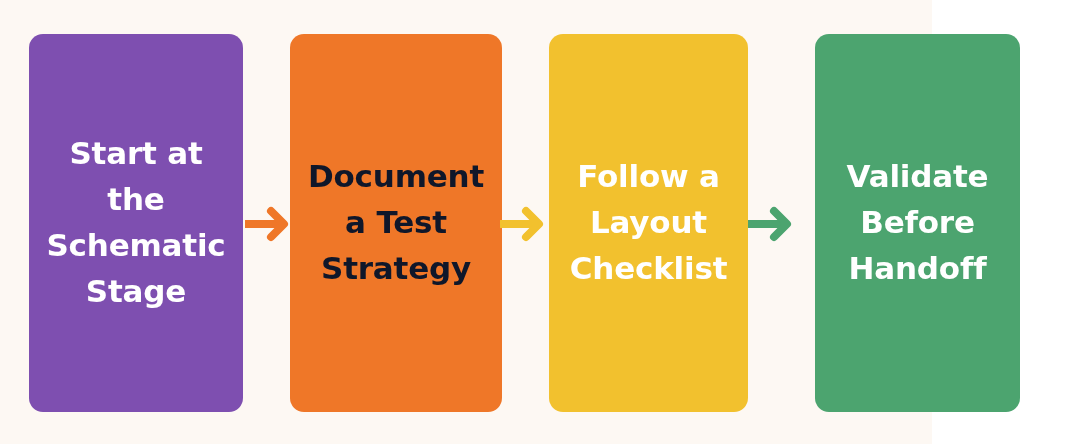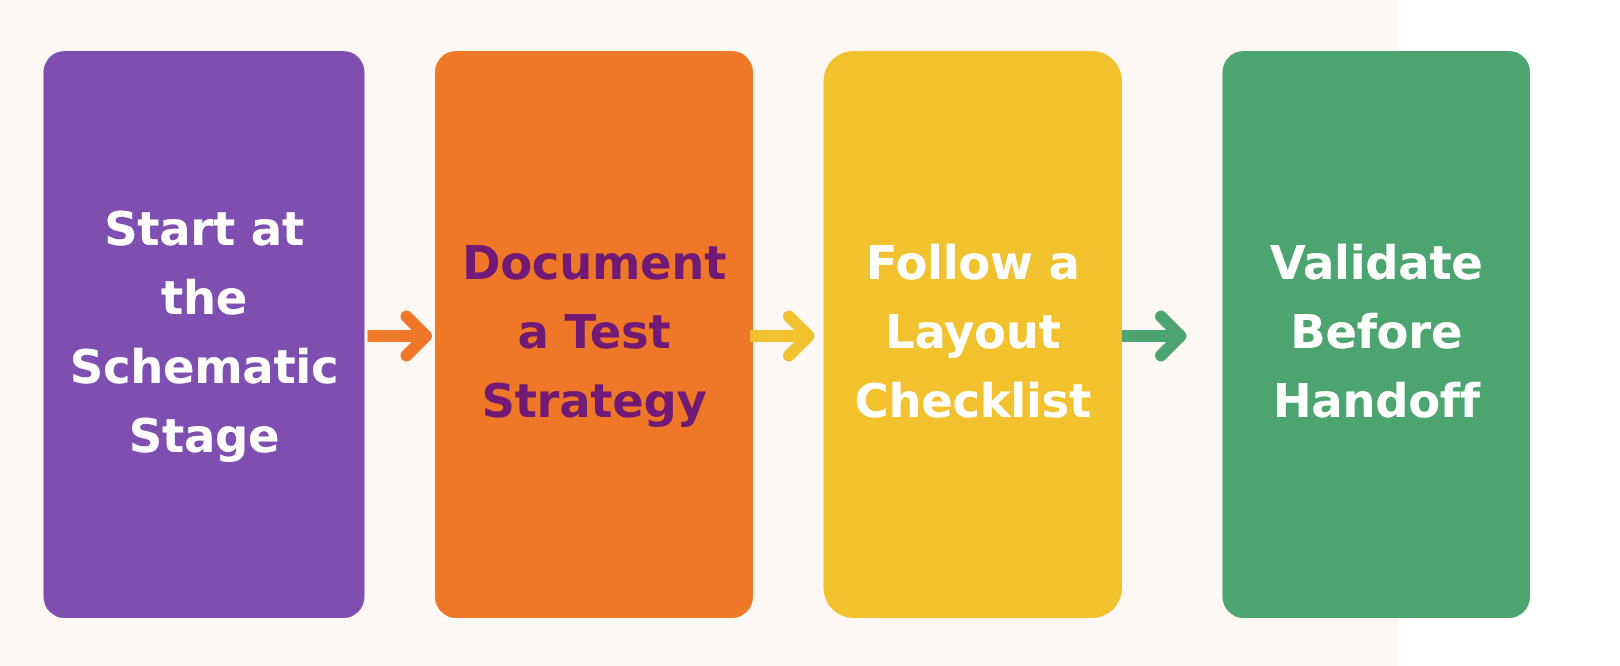--- a/index.html
+++ b/index.html
@@ -43,21 +43,21 @@
     line-height: 1.48;
     text-align: center;
     letter-spacing: -0.2px;
     white-space: pre-line;
     font-family: "DejaVu Sans", "Liberation Sans", sans-serif;
   }
 
   
   #step-1 { left: 29px;  width: 214px; }
   #step-2 { left: 290px; width: 212px; }
-  #step-3 { left: 549px; width: 199px; border-radius: 20px; }
+  #step-3 { left: 549px; width: 199px; }
   #step-4 { left: 795px; width: 205px; }
 
   
   #step-1 .step-label { max-width: 186px; }
   #step-2 .step-label { max-width: 190px; }
   #step-3 .step-label { max-width: 180px; }
   #step-4 .step-label { max-width: 185px; }
 
   
   .connector-arrow {
@@ -93,21 +93,21 @@
   <div class="connector-arrow" id="arrow-1">
     <svg viewBox="0 0 48 44" xmlns="http://www.w3.org/2000/svg">
       <g fill="none" stroke-width="8" stroke-linecap="round" stroke-linejoin="round">
         <path class="arrow-shaft" d="M0 22 H34" stroke="#EF7728"></path>
         <path class="arrow-head" d="M26 9 L39 22 L26 35" stroke="#EF7728"></path>
       </g>
     </svg>
   </div>
 
   <div class="step-box" id="step-2" style="background-color: rgb(239, 119, 40);">
-    <div class="step-label" style="color: #701a75;">Document
+    <div class="step-label" style="color: #0f172a;">Document
 a Test
 Strategy</div>
   </div>
 
   <div class="connector-arrow" id="arrow-2">
     <svg viewBox="0 0 48 44" xmlns="http://www.w3.org/2000/svg">
       <g fill="none" stroke-width="8" stroke-linecap="round" stroke-linejoin="round">
         <path class="arrow-shaft" d="M0 22 H34" stroke="#F2C12E"></path>
         <path class="arrow-head" d="M26 9 L39 22 L26 35" stroke="#F2C12E"></path>
       </g>

